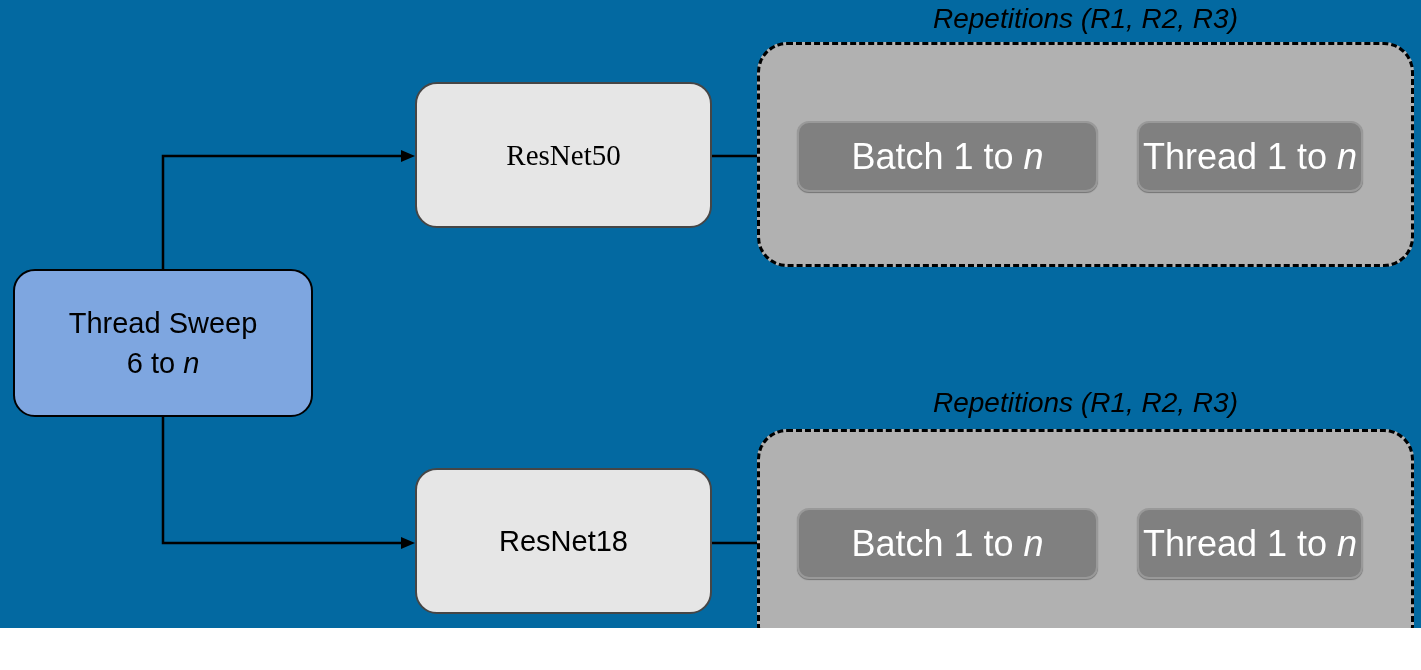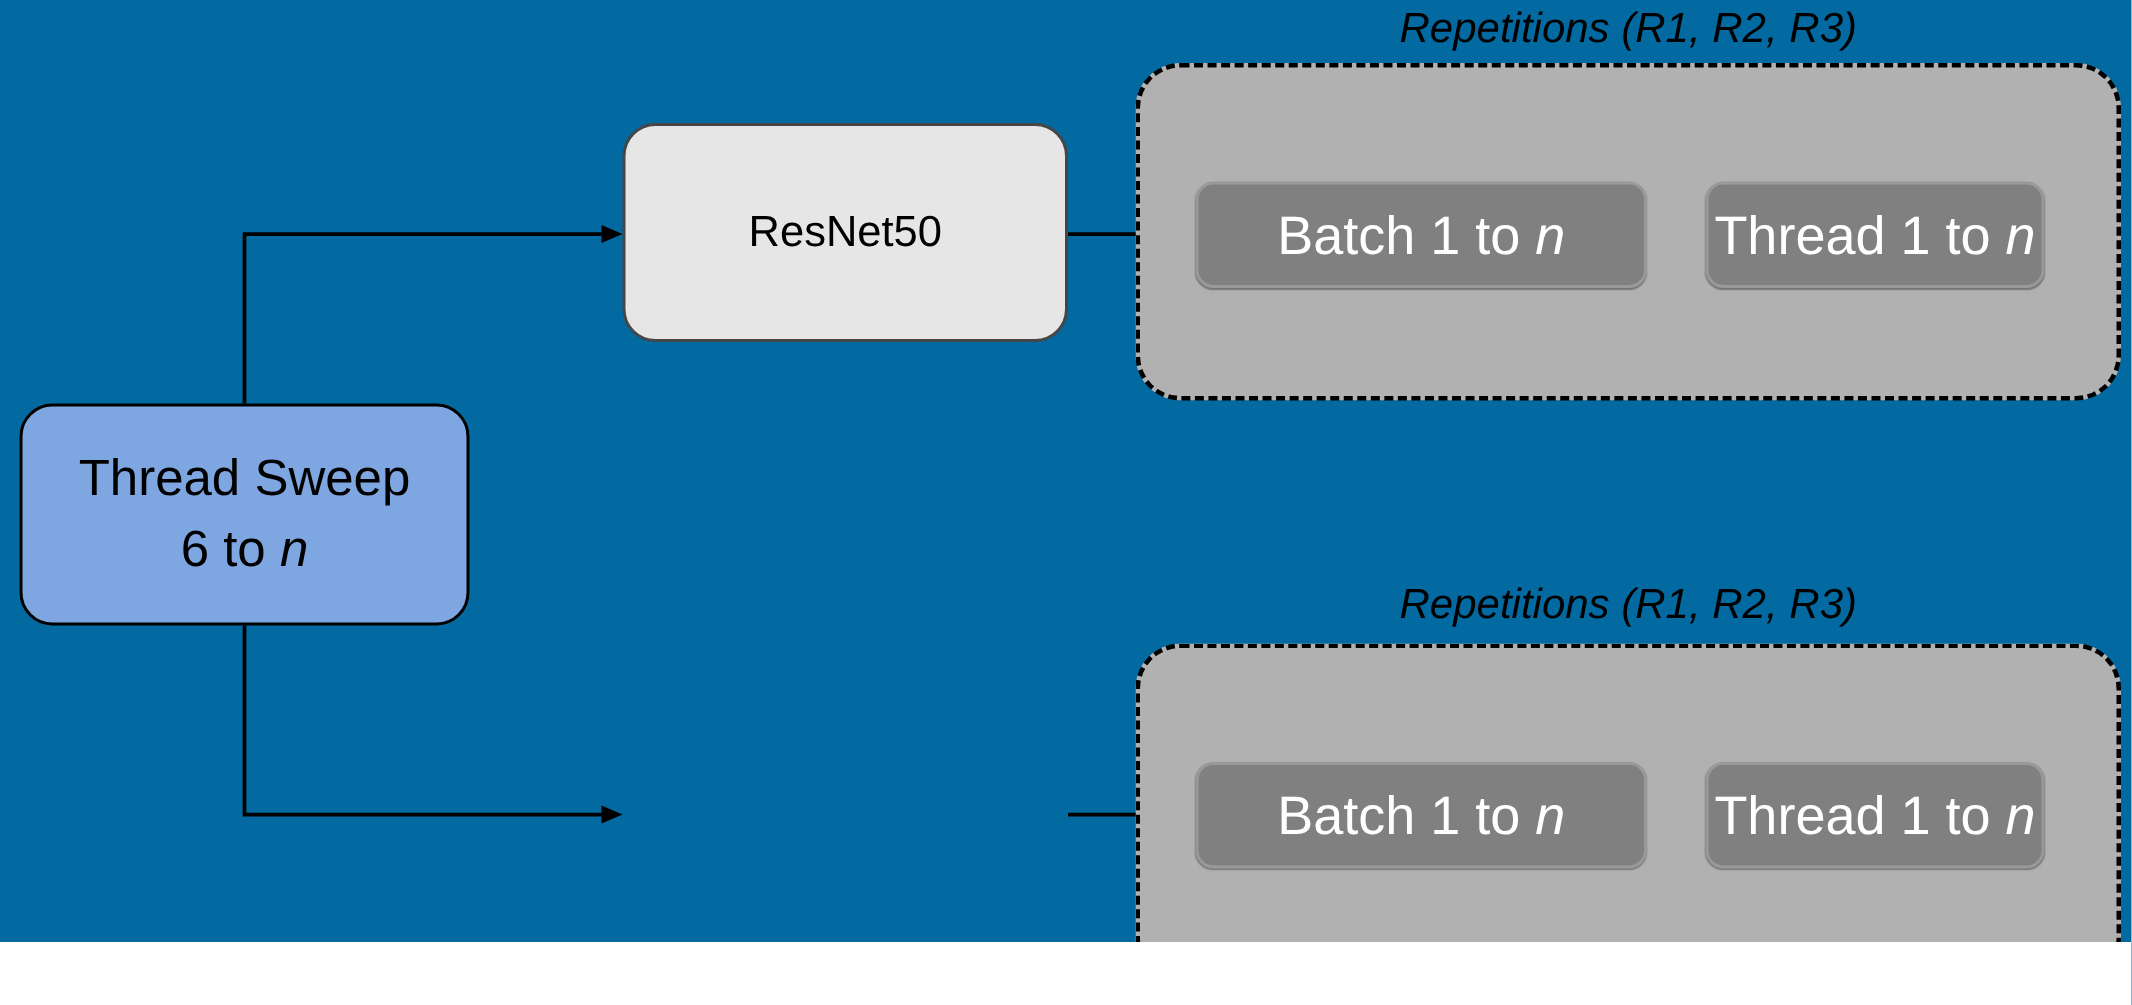--- a/index.html
+++ b/index.html
@@ -41,32 +41,32 @@
     box-sizing: border-box;
   }
   .root-node {
     left: 13px;
     top: 269px;
     width: 300px;
     height: 148px;
     background: var(--root-fill, #7EA6E0);
     border: 2.5px solid var(--line, #000000);
     border-radius: 22px;
-    font-size: 34px;
+    font-size: 29px;
     line-height: 1.38;
   }
   .model-node {
     width: 297px;
     height: 146px;
     background: var(--model-fill, #E6E6E6);
     border: 2.5px solid #464646;
     border-radius: 22px;
     font-size: 29px;
   }
-  #node-resnet50 { left: 415px; top: 82px; }
+  #node-resnet50 { left: 415px; top: 82px; font-family: Liberation Serif, serif; }
   #node-resnet18 { left: 415px; top: 468px; }
   .group {
     position: absolute;
     width: 657px;
     height: 225px;
     background: var(--group-fill, #B1B1B1);
     border: 3px dashed var(--line, #000000);
     border-radius: 30px;
     box-sizing: border-box;
   }
@@ -125,20 +125,23 @@
   <div class="node root-node">
     <div>
       <span>Thread Sweep</span><br>
       <span>6 to </span><span class="var">n</span>
     </div>
   </div>
 
   <div class="node model-node" id="node-resnet50">
     <span>ResNet50</span>
   </div>
+  <div class="node model-node" id="node-resnet18">
+    <span>ResNet18</span>
+  </div>
 
   <div class="node step-node" id="node-batch-top">
     <span>
       <span>Batch 1 to </span><span class="var">n</span>
     </span>
   </div>
   <div class="node step-node" id="node-thread-top">
     <span>
       <span>Thread 1 to </span><span class="var">n</span>
     </span>

